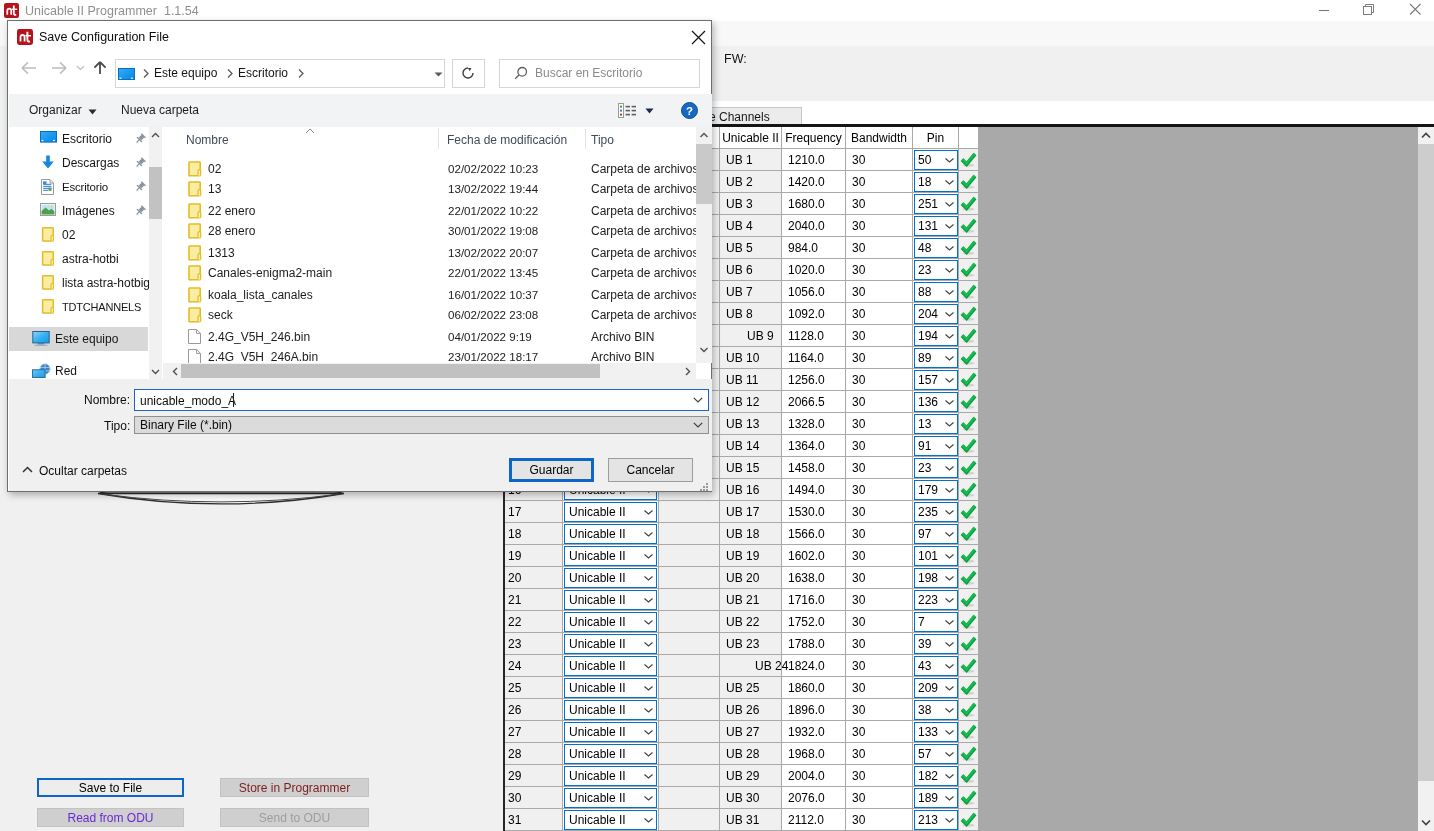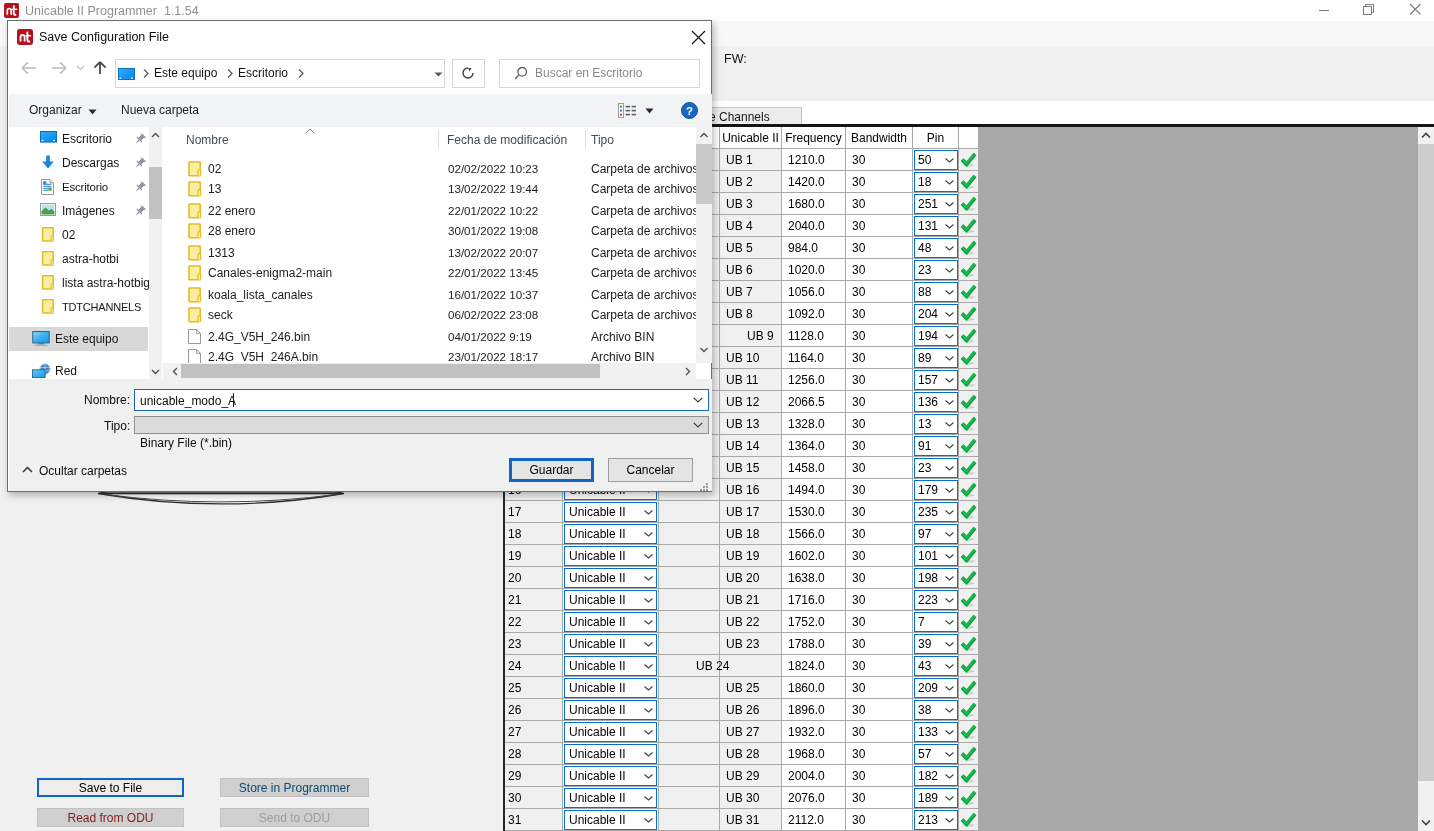--- a/index.html
+++ b/index.html
@@ -765,21 +765,21 @@
 <div style="position:absolute;left:846px;top:655px;width:66px;height:21px;background:#ffffff;"></div>
 <div style="position:absolute;left:913px;top:655px;width:45px;height:21px;background:#ffffff;"></div>
 <div style="position:absolute;left:959px;top:655px;width:19px;height:21px;background:#f0f0f0;"></div>
 <div class="txt vc" style="left:508px;top:655px;height:21px;">24</div>
 <div class="ab" style="left:564px;top:656px;width:93px;height:20px;background:#fff;border:1.5px solid #0070d4;">
     <span class="txt" style="left:4px;top:3px;">Unicable II</span>
     <svg width="9" height="5" viewBox="0 0 9 5" style="position:absolute;right:3px;top:7px">
       <path d="M0.5 0.5 L4.5 4 L8.5 0.5" fill="none" stroke="#404040" stroke-width="1.1"></path>
     </svg>
   </div>
-<div class="txt vc" style="left:696px;top:655px;height:21px;text-align:right;">UB 24</div>
+<div class="txt vc" style="left:755px;top:655px;height:21px;text-align:right;">UB 24</div>
 <div class="txt vc" style="left:788px;top:655px;height:21px;">1824.0</div>
 <div class="txt vc" style="left:852px;top:655px;height:21px;">30</div>
 <div class="ab" style="left:914px;top:656px;width:44px;height:20px;background:#fff;border:1.5px solid #0070d4;">
     <span class="txt" style="left:3px;top:3px;">43</span>
     <svg width="9" height="5" viewBox="0 0 9 5" style="position:absolute;right:3px;top:7px">
       <path d="M0.5 0.5 L4.5 4 L8.5 0.5" fill="none" stroke="#404040" stroke-width="1.1"></path>
     </svg>
   </div>
 <div class="ab" style="left:959px;top:655px;width:19px;height:21px;">
     <svg width="17" height="15" viewBox="0 0 17 15" style="position:absolute;left:1px;top:3px">
@@ -1013,22 +1013,22 @@
 <div style="position:absolute;left:1418px;top:814px;width:16px;height:17px;background:#f1f1f1;"></div>
 <svg class="ab" style="left:1418px;top:814px" width="16" height="17" viewBox="0 0 16 17">
     <path d="M4 6.5 L8 10.5 L12 6.5" fill="none" stroke="#3f3f3f" stroke-width="1.6"></path>
   </svg>
 <svg class="ab" style="left:88px;top:480px" width="266" height="30" viewBox="0 0 266 30">
 <path d="M8 6 Q8 13 20 13.3 L246 13.3 Q258 13 258 6 Z" fill="#fbfbfb" stroke="#2e2e2e" stroke-width="1.4"></path>
 <path d="M10 13.5 Q133 34.4 256 13.5 Z" fill="#fbfbfb" stroke="#2e2e2e" stroke-width="1.3"></path>
 <path d="M15 14.2 Q133 29.6 251 14.2" fill="none" stroke="#4a4a4a" stroke-width="1"></path>
 </svg>
 <div class="ab cc" style="left:37px;top:778px;width:147px;height:19px;background:#ededed;border:2px solid #0f64c8;">Save to File</div>
-<div class="ab cc" style="left:220px;top:778px;width:149px;height:19px;background:#cfcfcf;border:1px solid #c2c2c2;color:#0c4a6e;">Store in Programmer</div>
-<div class="ab cc" style="left:37px;top:808px;width:147px;height:19px;background:#cfcfcf;border:1px solid #c2c2c2;color:#7f1d1d;">Read from ODU</div>
+<div class="ab cc" style="left:220px;top:778px;width:149px;height:19px;background:#cfcfcf;border:1px solid #c2c2c2;color:#7f1d1d;">Store in Programmer</div>
+<div class="ab cc" style="left:37px;top:808px;width:147px;height:19px;background:#cfcfcf;border:1px solid #c2c2c2;color:#6d28d9;">Read from ODU</div>
 <div class="ab cc" style="left:220px;top:808px;width:149px;height:19px;background:#cfcfcf;border:1px solid #c2c2c2;color:#9e9e9e;">Send to ODU</div>
 <div class="ab" id="dlg" style="left:7px;top:20px;width:705px;height:472px;background:#ffffff;border:1px solid #6e6e6e;box-shadow:2px 3px 7px rgba(0,0,0,0.28);">
 <svg class="ab" style="left:9px;top:8px" width="17" height="17" viewBox="0 0 17 17">
 <rect x="0" y="0" width="16" height="16" rx="2.4" fill="#b6121c"></rect>
 <path d="M3.5 12.6 V8.1 Q3.5 6.0 5.6 6.0 Q7.6 6.0 7.6 8.1 V12.6" stroke="#fff" stroke-width="1.8" fill="none"></path>
 <path d="M10.4 2.8 V10.8 Q10.4 13.1 13.0 12.3" stroke="#fff" stroke-width="1.9" fill="none"></path>
 <line x1="8.4" y1="6.7" x2="14.0" y2="6.7" stroke="#fff" stroke-width="1.5"></line>
 </svg>
 <span class="txt" style="left:31px;top:10px;font-size:12.5px;color:#0c0c0c;">Save Configuration File</span>
 <svg class="ab" style="left:683px;top:9px" width="15" height="15" viewBox="0 0 15 15">
@@ -1320,21 +1320,21 @@
 <div style="position:absolute;left:1px;top:358px;width:703px;height:112px;background:#f0f0f0;"></div>
 <span class="txt" style="left:76px;top:373px;color:#0c0c0c;">Nombre:</span>
 <div style="position:absolute;left:126px;top:368px;width:575px;height:22px;background:#fff;border:1px solid #1b63be;"></div>
 <span class="txt" style="left:132px;top:374px;color:#0c0c0c;">unicable_modo_A</span>
 <div style="position:absolute;left:225px;top:372px;width:1px;height:14px;background:#222;"></div>
 <svg class="ab" style="left:685px;top:376px" width="10" height="6" viewBox="0 0 10 6">
       <path d="M0.8 0.8 L5 5 L9.2 0.8" fill="none" stroke="#3c3c3c" stroke-width="1.2"></path>
     </svg>
 <span class="txt" style="left:96px;top:399px;color:#0c0c0c;">Tipo:</span>
 <div style="position:absolute;left:126px;top:395px;width:575px;height:18px;background:#dbdbdb;border:1px solid #8f8f8f;"></div>
-<span class="txt" style="left:132px;top:398px;color:#0c0c0c;margin-top:18px;">Binary File (*.bin)</span>
+<span class="txt" style="left:132px;top:398px;color:#0c0c0c;">Binary File (*.bin)</span>
 <svg class="ab" style="left:685px;top:401px" width="10" height="6" viewBox="0 0 10 6">
       <path d="M0.8 0.8 L5 5 L9.2 0.8" fill="none" stroke="#3c3c3c" stroke-width="1.2"></path>
     </svg>
 <svg class="ab" style="left:14px;top:445px" width="11" height="7" viewBox="0 0 11 7">
       <path d="M1 6 L5.5 1.5 L10 6" fill="none" stroke="#333" stroke-width="1.5"></path>
     </svg>
 <span class="txt" style="left:31px;top:444px;color:#0c0c0c;">Ocultar carpetas</span>
 <div class="ab cc" style="left:501px;top:437px;width:85px;height:24px;background:#e4e4e4;border:3px solid #0f64c8;color:#000;">Guardar</div>
 <div class="ab cc" style="left:600px;top:437px;width:85px;height:24px;background:#e4e4e4;border:1px solid #9d9d9d;color:#000;">Cancelar</div>
 <svg class="ab" style="left:691px;top:461px" width="10" height="10" viewBox="0 0 10 10">

